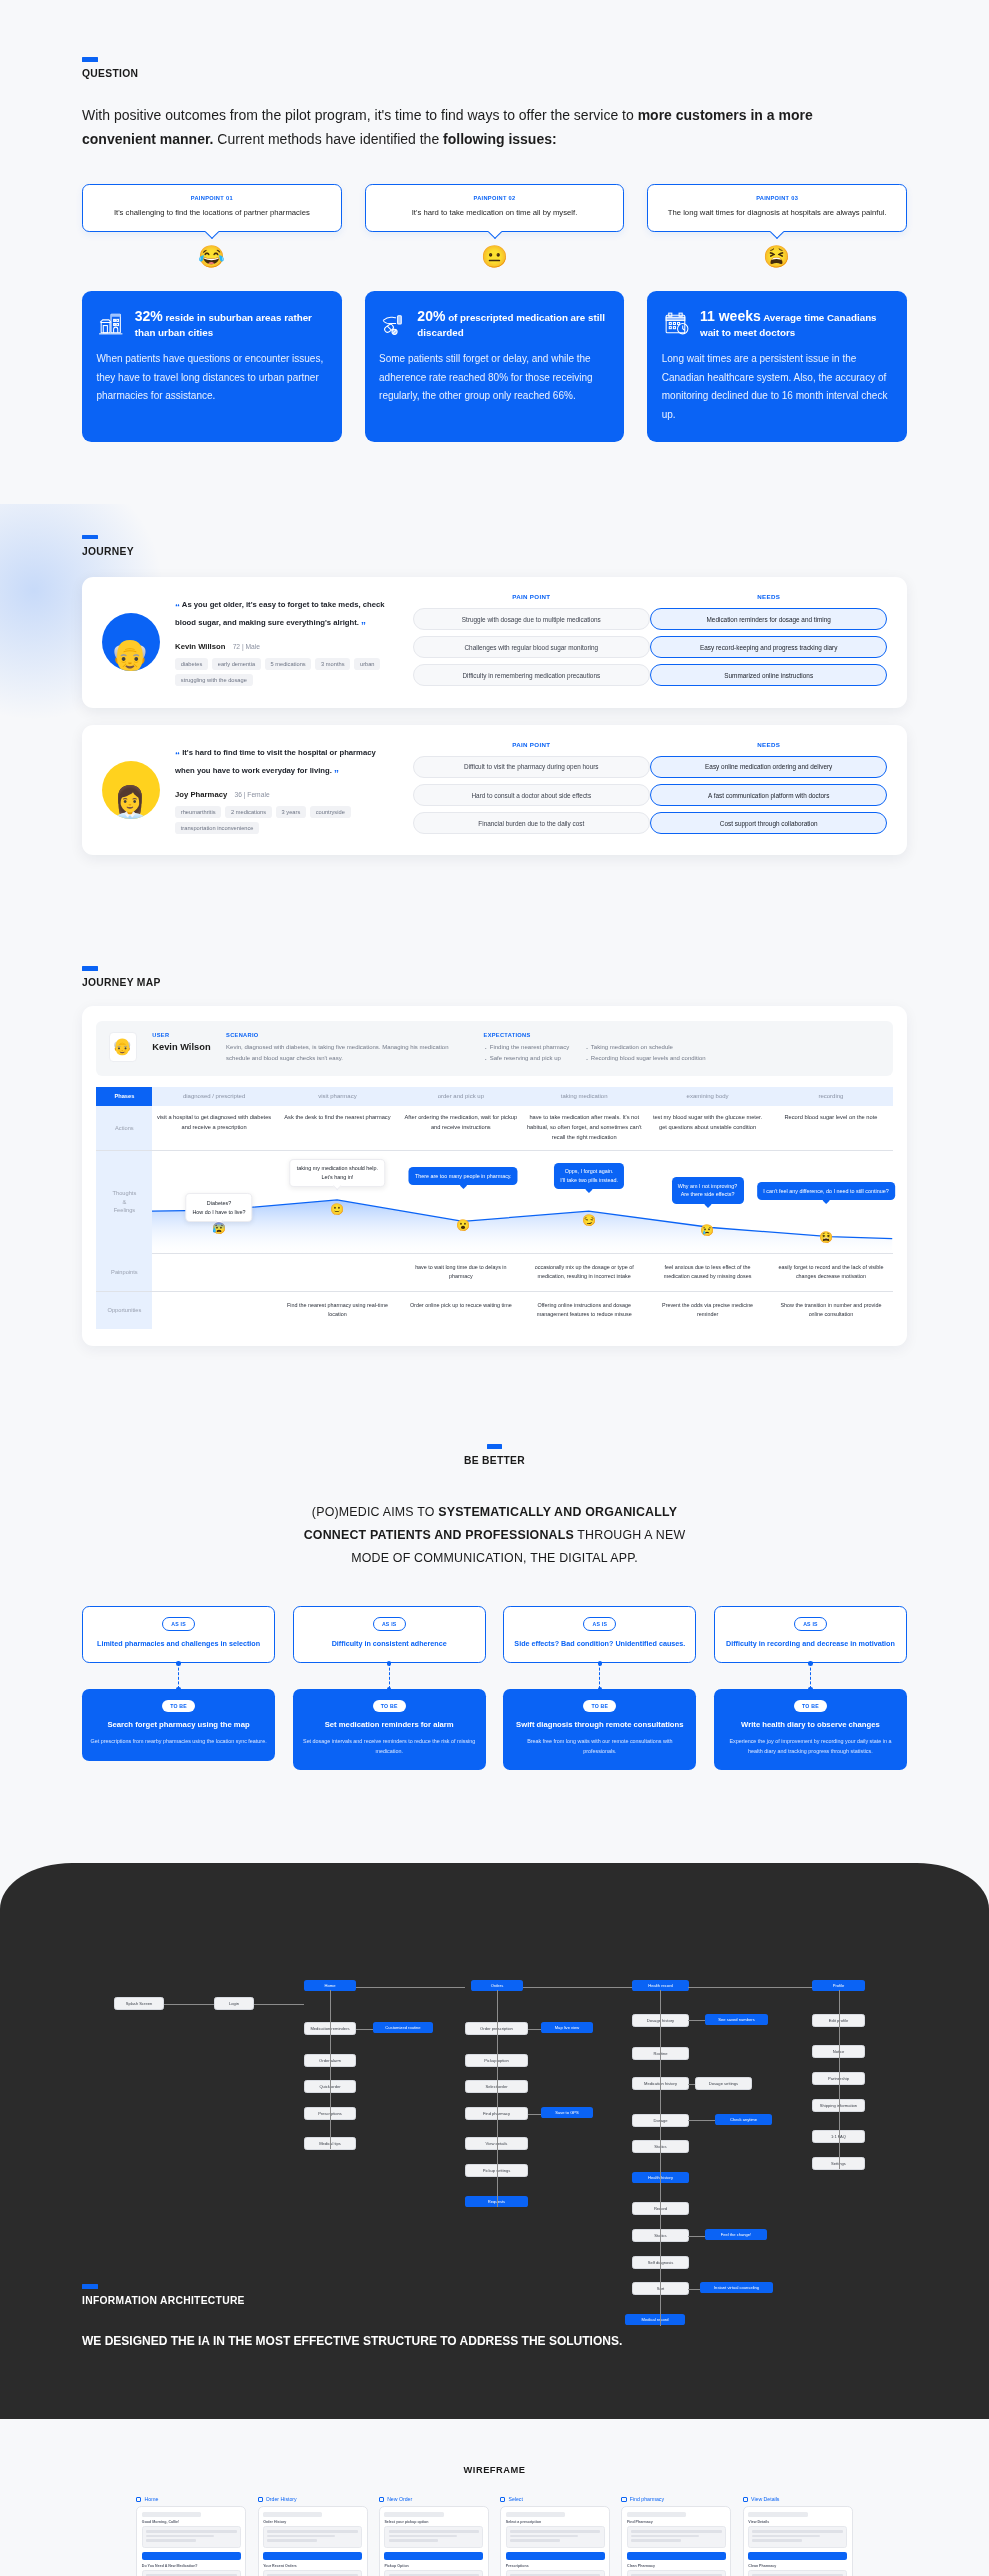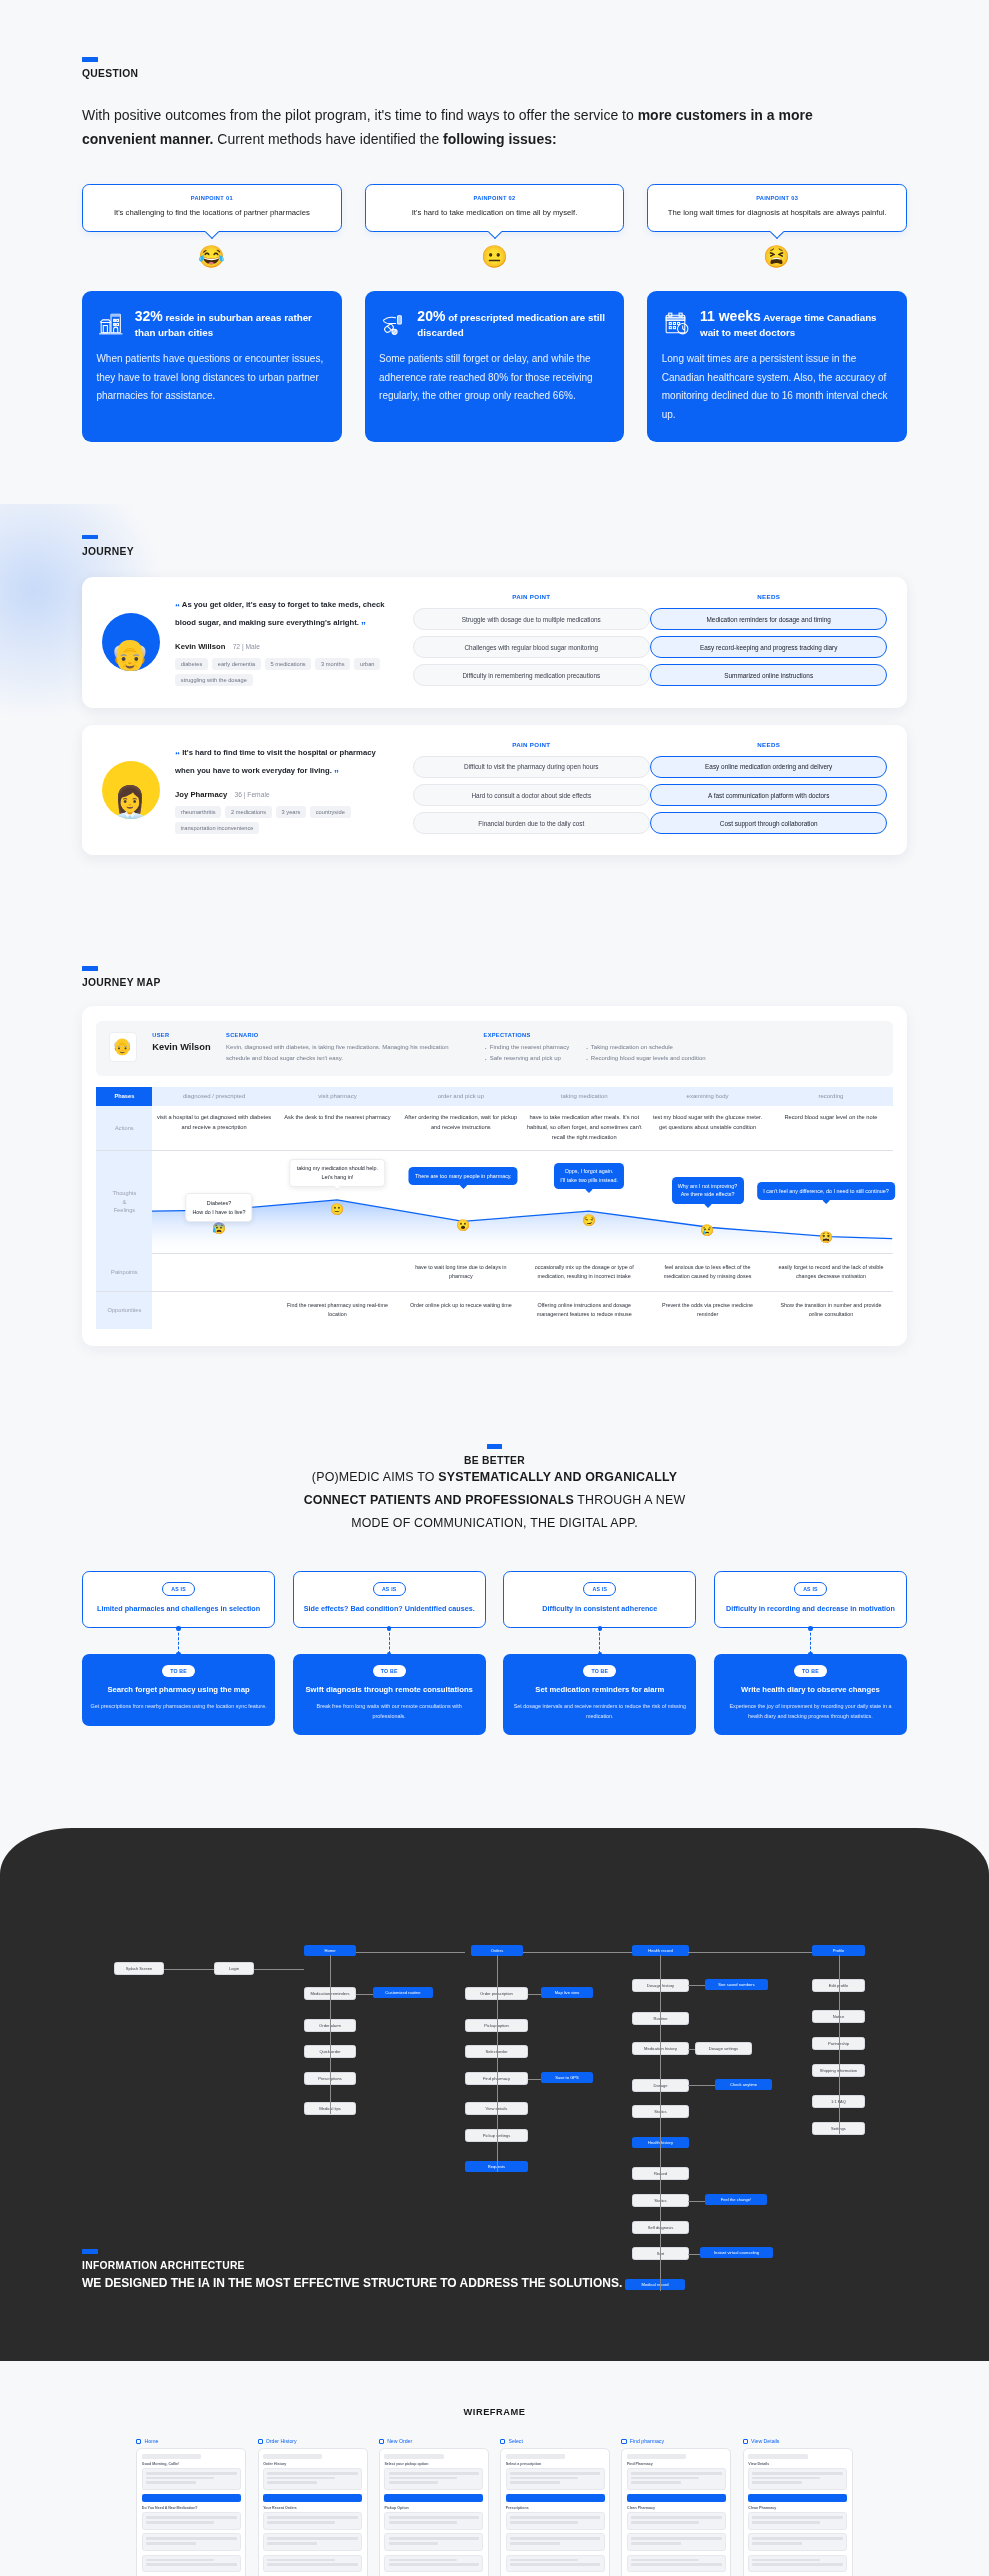--- a/index.html
+++ b/index.html
@@ -176,21 +176,21 @@
   .jm-tip.blue:after { background: #0a63f5; }
   .jm-face { position: absolute; transform: translate(-50%,-50%); font-size: 11.3px; }
 
   .jm-pain .jm-cell, .jm-opp .jm-cell { font-size: 5.4px; color: #2c313b; padding: 9.3px 5.2px; }
   .jm-pain { border-bottom: 1px solid #dfe2e8; }
 
   
   .better-sec { padding: 98px 82px 0 82px; text-align: center; }
   .better-head { display: flex; flex-direction: column; align-items: center; }
   .better-stmt {
-    font-size: 12.4px; line-height: 1.85; letter-spacing: 0.2px;
+    margin-top: 35px; font-size: 12.4px; line-height: 1.85; letter-spacing: 0.2px;
     color: #1a1a1a; font-weight: 400;
   }
   .better-stmt b { font-weight: 700; }
 
   .ab-row { display: flex; gap: 17.5px; margin-top: 36px; }
   .ab-col { flex: 1; }
   .asis {
     border: 0.8px solid #0a63f5; border-radius: 7.2px; background: #fff;
     padding: 10.3px 7.2px 12.4px 7.2px; text-align: center; position: relative;
   }
@@ -223,21 +223,21 @@
   .node {
     position: absolute; border-radius: 2.6px; font-size: 4.1px; text-align: center;
     padding: 2.6px 2.1px; line-height: 1.35; white-space: nowrap;
   }
   .node.grey { background: #f1f2f4; color: #3b3f48; border: 0.5px solid #d8dbe1; }
   .node.blue { background: #0a63f5; color: #fff; }
   .ia-line { position: absolute; background: #8c8c8c; }
   .ia-foot { margin-top: 29px; }
   .ia-foot .sec-dash { background: #0a63f5; }
   .ia-foot .sec-title { color: #fff; }
-  .ia-stmt { margin-top: 3px; font-size: 12px; line-height: 1.65; font-weight: 700; color: #fff; }
+  .ia-stmt { margin-top: 26px; font-size: 12px; line-height: 1.65; font-weight: 700; color: #fff; }
 
   
   .wf-sec { padding: 46px 0 46px 0; text-align: center; }
   .wf-title { font-size: 9.3px; font-weight: 700; letter-spacing: 0.5px; margin-bottom: 21.6px; }
   .wf-grid { display: flex; flex-wrap: wrap; gap: 11.3px; justify-content: center; padding: 0 93px; }
   .wf-item { width: 110px; }
   .wf-cap { display: flex; align-items: center; gap: 3.1px; font-size: 5.2px; color: #0a63f5; margin-bottom: 3.6px; }
   .wf-cap .sq { width: 5.2px; height: 5.2px; border: 0.8px solid #0a63f5; border-radius: 1px; }
   .wf-phone {
     background: #fff; border: 0.5px solid #e3e5ea; border-radius: 5.2px; height: 155px;
@@ -603,48 +603,48 @@
         <div class="tobe">
           <span class="badge-tobe">TO BE</span>
           <div class="tobe-title">Search forget pharmacy using the map</div>
           <div class="tobe-body">Get prescriptions from nearby pharmacies using the location sync feature.</div>
         </div>
       </div>
 
       <div class="ab-col">
         <div class="asis">
           <span class="badge-asis">AS IS</span>
-          <div class="asis-text">Side effects? Bad condition? Unidentified causes.</div>
+          <div class="asis-text">Difficulty in consistent adherence</div>
         </div>
         <div class="connector">
           <span class="dot top"></span>
           <span class="dashline"></span>
           <span class="dot bot"></span>
         </div>
         <div class="tobe">
           <span class="badge-tobe">TO BE</span>
-          <div class="tobe-title">Swift diagnosis through remote consultations</div>
-          <div class="tobe-body">Break free from long waits with our remote consultations with professionals.</div>
+          <div class="tobe-title">Set medication reminders for alarm</div>
+          <div class="tobe-body">Set dosage intervals and receive reminders to reduce the risk of missing medication.</div>
         </div>
       </div>
 
       <div class="ab-col">
         <div class="asis">
           <span class="badge-asis">AS IS</span>
-          <div class="asis-text">Difficulty in consistent adherence</div>
+          <div class="asis-text">Side effects? Bad condition? Unidentified causes.</div>
         </div>
         <div class="connector">
           <span class="dot top"></span>
           <span class="dashline"></span>
           <span class="dot bot"></span>
         </div>
         <div class="tobe">
           <span class="badge-tobe">TO BE</span>
-          <div class="tobe-title">Set medication reminders for alarm</div>
-          <div class="tobe-body">Set dosage intervals and receive reminders to reduce the risk of missing medication.</div>
+          <div class="tobe-title">Swift diagnosis through remote consultations</div>
+          <div class="tobe-body">Break free from long waits with our remote consultations with professionals.</div>
         </div>
       </div>
 
       <div class="ab-col">
         <div class="asis">
           <span class="badge-asis">AS IS</span>
           <div class="asis-text">Difficulty in recording and decrease in motivation</div>
         </div>
         <div class="connector">
           <span class="dot top"></span>

